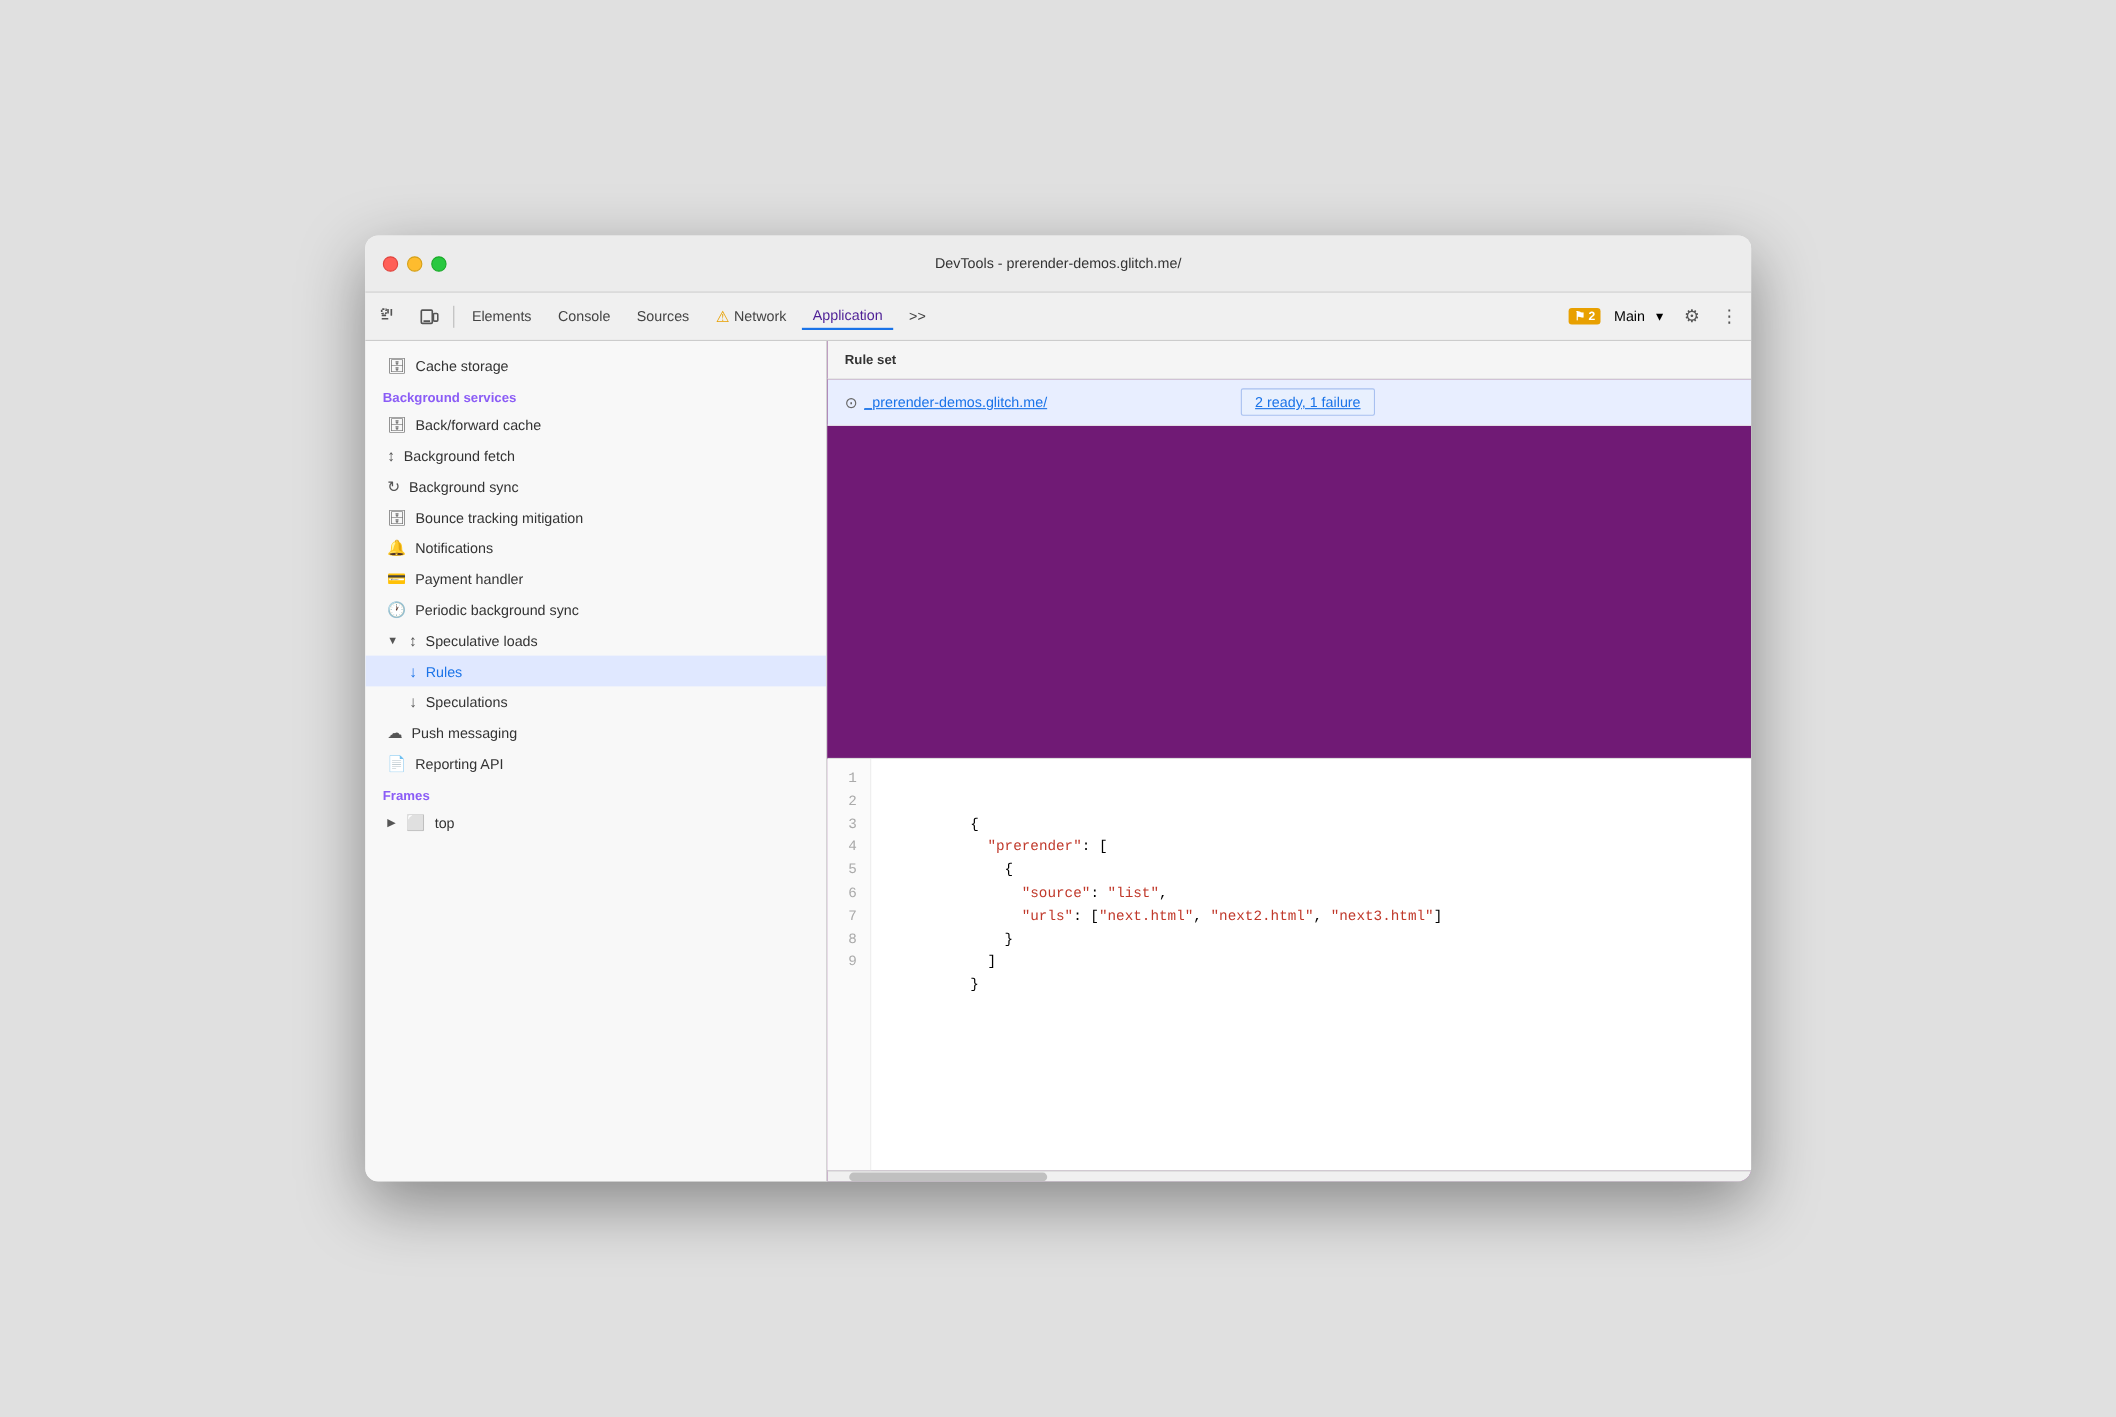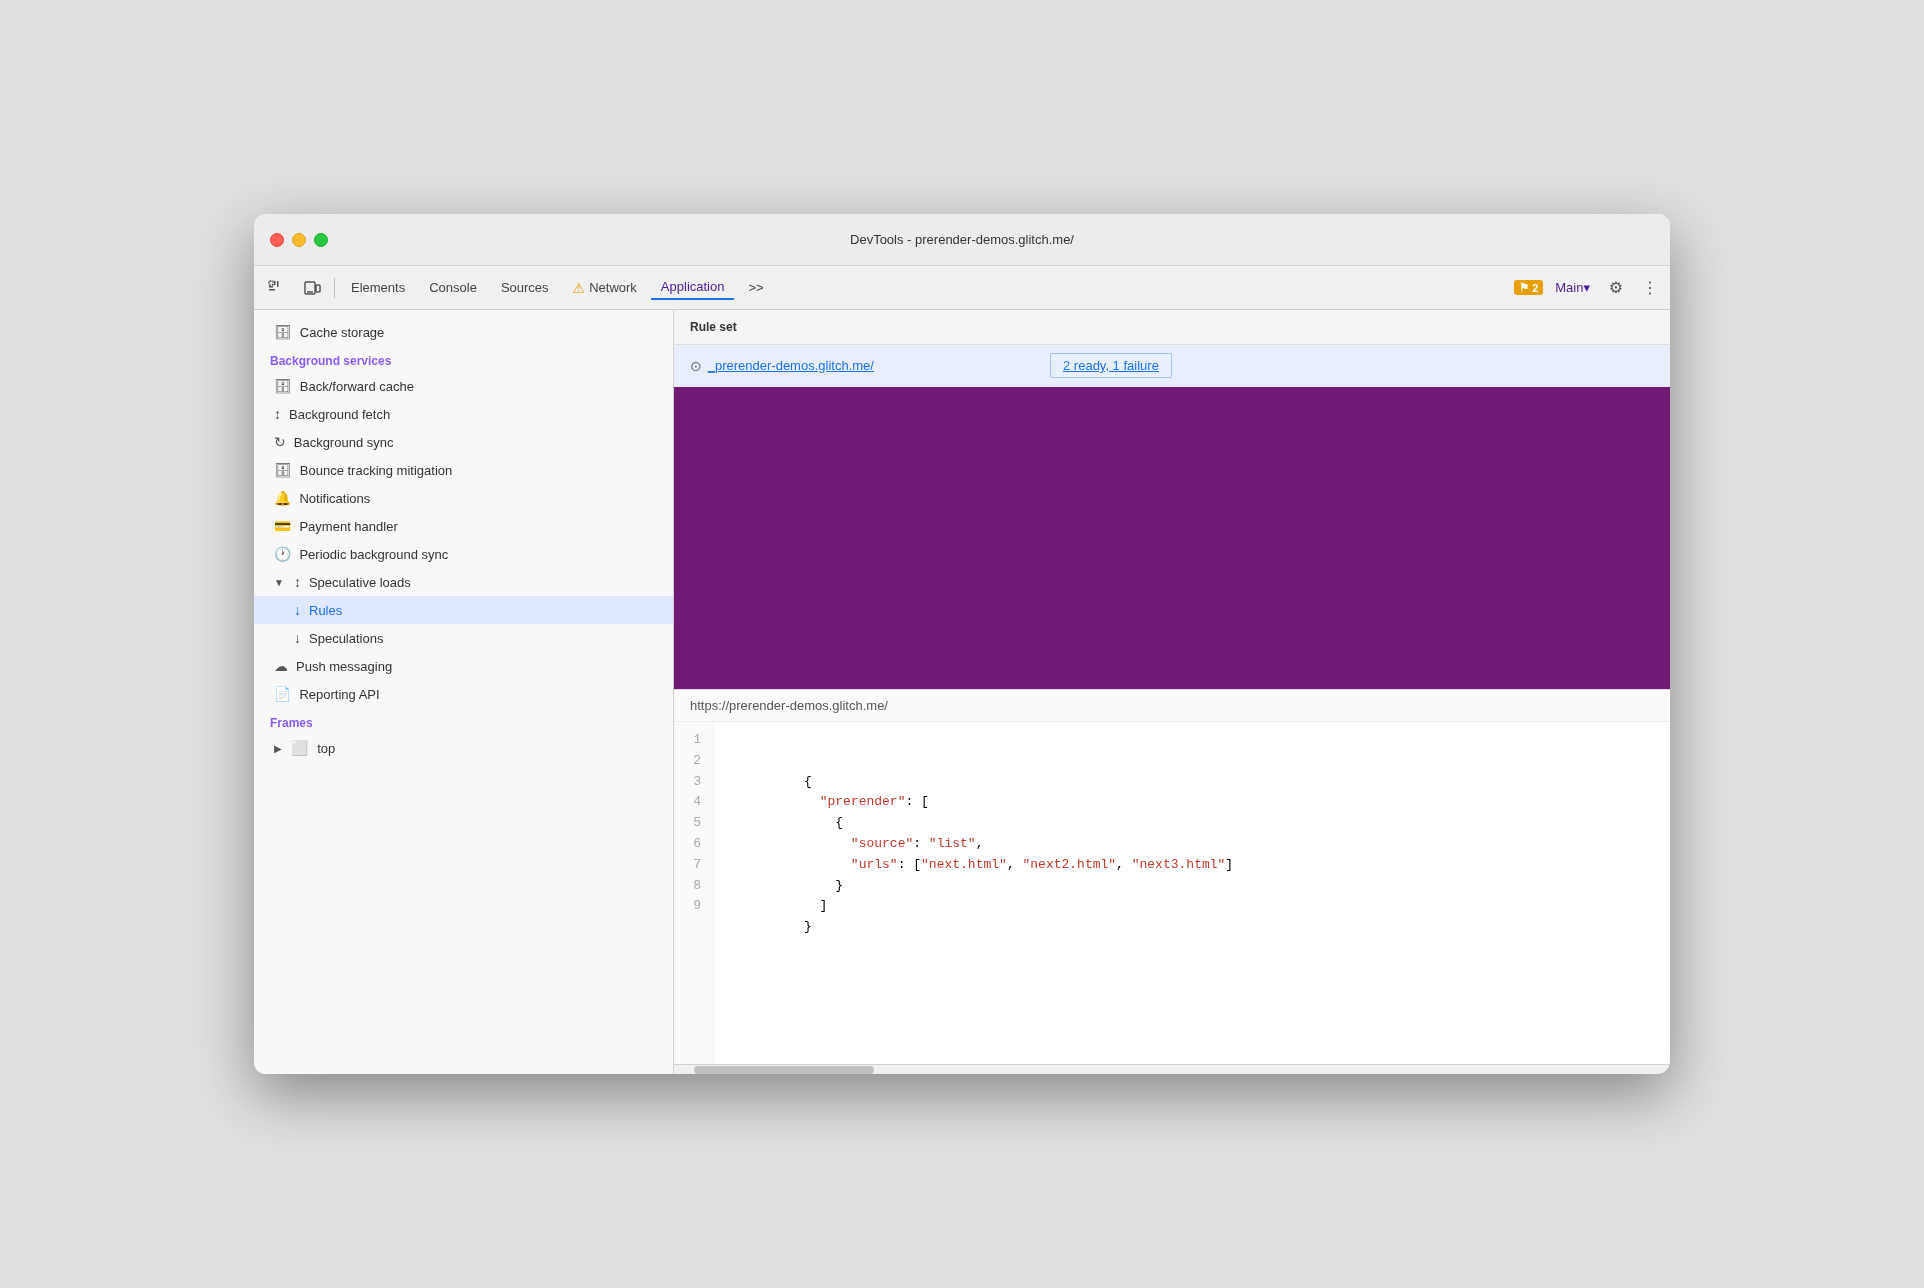--- a/index.html
+++ b/index.html
@@ -6,21 +6,21 @@
     body {
       background: #e0e0e0;
       display: flex;
       justify-content: center;
       align-items: center;
       min-height: 100vh;
       font-family: -apple-system, BlinkMacSystemFont, 'Helvetica Neue', Arial, sans-serif;
     }
 
     .window {
-      width: 1416px;
+      width: 1260px;
       height: 860px;
       background: #f5f5f5;
       border-radius: 12px;
       box-shadow: 0 20px 60px rgba(0,0,0,0.4);
       overflow: hidden;
       display: flex;
       flex-direction: column;
     }
 
     
@@ -116,23 +116,23 @@
       font-weight: 600;
       padding: 1px 5px;
       border-radius: 3px;
       display: flex;
       align-items: center;
       gap: 3px;
     }
     .main-dropdown {
       display: flex;
       align-items: center;
-      gap: 0;
-      font-size: 13px;
-      color: #4c1d95;
+      gap: 10px;
+      font-size: 13px;
+      color: #000000;
       cursor: pointer;
       padding: 3px 6px;
       border-radius: 4px;
     }
     .gear-btn, .more-btn {
       width: 28px;
       height: 28px;
       display: flex;
       align-items: center;
       justify-content: center;
@@ -469,21 +469,20 @@
               <span class="rule-link">_prerender-demos.glitch.me/</span>
             </div>
             <div class="table-cell table-cell-status">
               <span class="status-ready-fail">2 ready, 1 failure</span>
             </div>
           </div>
         </div>
       </div>
 
       <div class="code-area">
-        <div class="code-url-bar">https://prerender-demos.glitch.me/</div>
         <div class="code-content">
           <div class="line-numbers">
             <div>1</div>
             <div>2</div>
             <div>3</div>
             <div>4</div>
             <div>5</div>
             <div>6</div>
             <div>7</div>
             <div>8</div>

